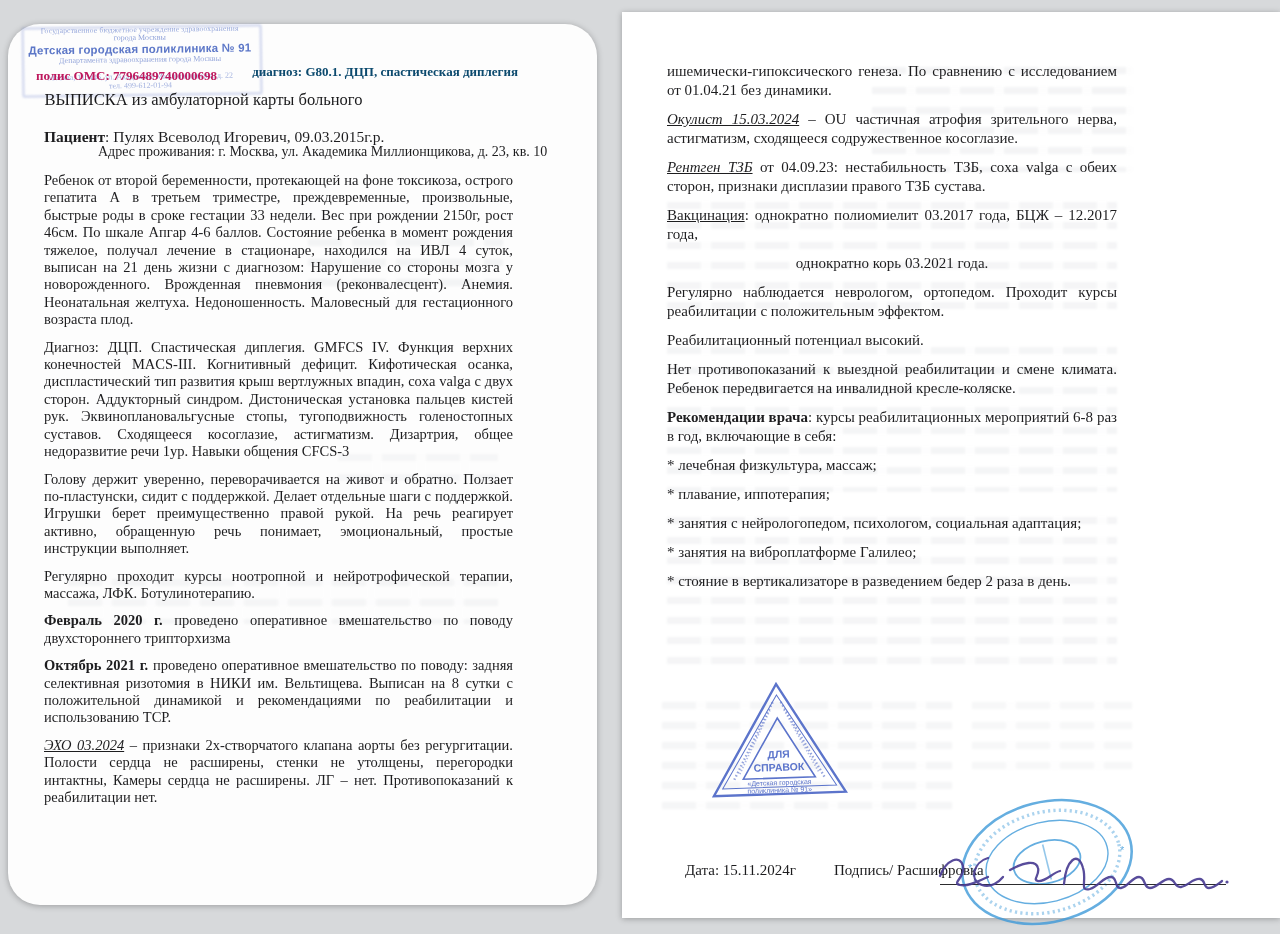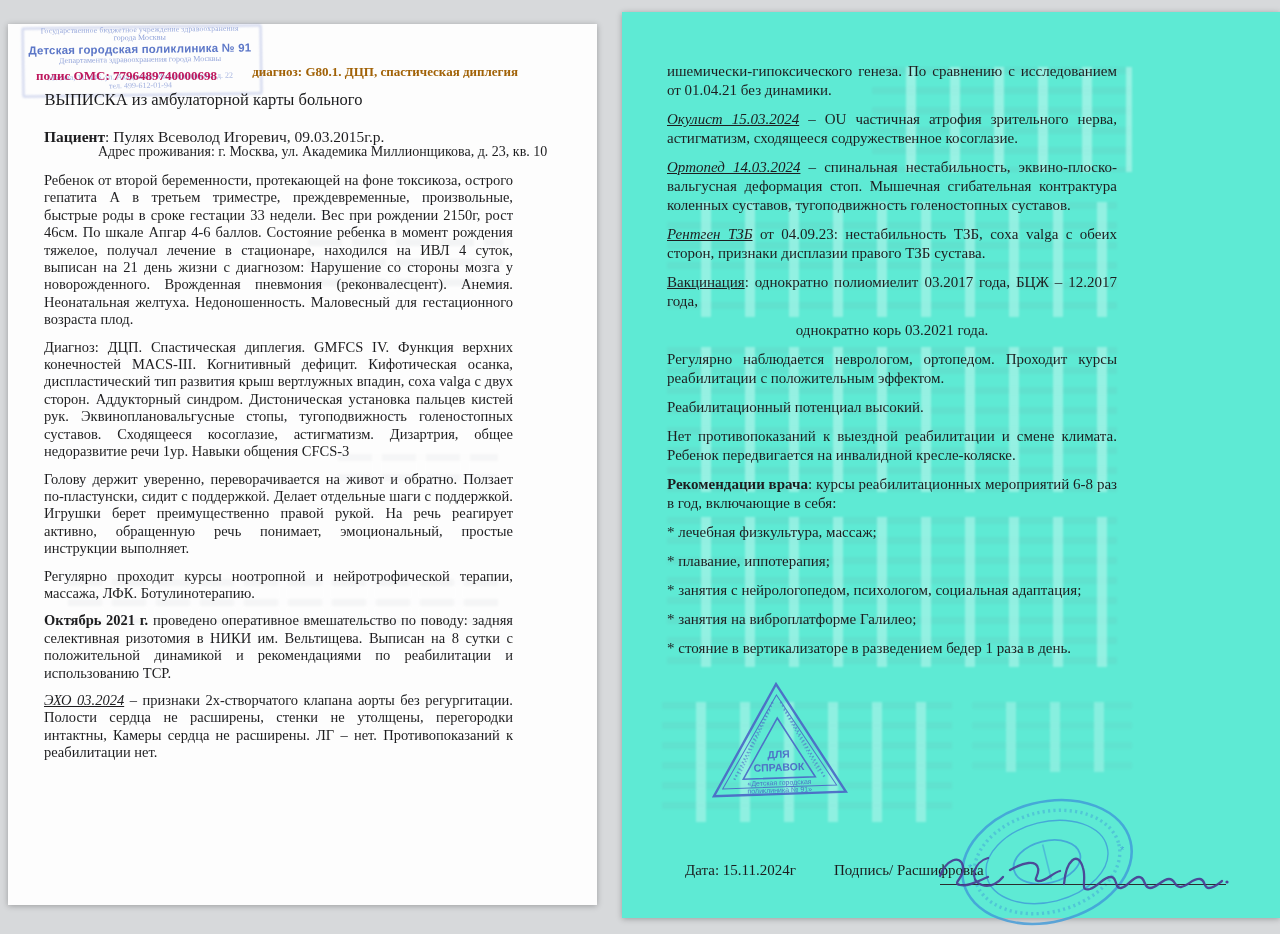--- a/index.html
+++ b/index.html
@@ -3,22 +3,22 @@
 <meta charset="utf-8">
 <style>
   html,body{margin:0;padding:0;}
   body{
     width:1280px;height:934px;position:relative;overflow:hidden;
     background:#d7d9db;
     font-family:"Liberation Serif","DejaVu Serif",serif;
     color:#1d1d1f;
   }
   .page{position:absolute;background:#fdfdfd;box-shadow:0 1px 6px rgba(0,0,0,.28);}
-  #pageL{left:8px;top:24px;width:589px;height:881px;}
-  #pageR{left:622px;top:12px;width:658px;height:906px;background:#5eead4;}
+  #pageL{left:8px;top:24px;width:589px;height:881px;border-radius:32px;}
+  #pageR{left:622px;top:12px;width:658px;height:906px;background:#ffffff;}
 
   
   .clinic-stamp{
     position:absolute;top:2px;left:10px;width:244px;text-align:center;
     color:#5470c5;transform:rotate(-0.8deg);line-height:1.1;
   }
   .stamp-frame{
     position:absolute;top:0;left:4px;width:236px;height:66px;
     border:2px solid rgba(88,112,200,.30);filter:blur(1px);border-radius:2px;
   }
@@ -26,21 +26,21 @@
   .cs2{font-size:8px;opacity:.66;}
   .cs-name{font-size:11.5px;font-weight:bold;opacity:.95;letter-spacing:.2px;
            font-family:"Liberation Sans",sans-serif;}
   .cs-dept{font-size:8px;opacity:.62;}
   .cs-addr{font-size:8px;opacity:.55;margin-top:9px;}
   .cs-phone{font-size:8px;opacity:.55;}
   .policy-line{
     position:absolute;top:44px;left:28px;font-size:13px;font-weight:bold;color:#be185d;
   }
   .diag-header{
-    position:absolute;top:40px;right:79px;font-size:13px;font-weight:bold;color:#a16207;
+    position:absolute;top:40px;right:79px;font-size:13px;font-weight:bold;color:#0c4a6e;
   }
   .doc-title{
     position:absolute;top:66px;left:0;right:84px;text-align:center;
     transform:translateX(-57px);font-size:16.5px;color:#1a1a1c;
   }
   .patient-line{position:absolute;top:104px;left:36px;font-size:15.5px;}
   .patient-line b{font-weight:bold;}
   .addr-line{position:absolute;top:120px;left:90px;font-size:14px;}
 
   
@@ -94,50 +94,50 @@
   <div class="doc-title">ВЫПИСКА из амбулаторной карты больного</div>
 
   <div class="patient-line"><b>Пациент</b><span>: Пулях Всеволод Игоревич, 09.03.2015г.р.</span></div>
   <div class="addr-line">Адрес проживания: г. Москва, ул. Академика Миллионщикова, д. 23, кв. 10</div>
 
   <div class="pcol-l">
     <p>Ребенок от второй беременности, протекающей на фоне токсикоза, острого гепатита А в третьем триместре, преждевременные, произвольные, быстрые роды в сроке гестации 33 недели. Вес при рождении 2150г, рост 46см. По шкале Апгар 4-6 баллов. Состояние ребенка в момент рождения тяжелое, получал лечение в стационаре, находился на ИВЛ 4 суток, выписан на 21 день жизни с диагнозом: Нарушение со стороны мозга у новорожденного. Врожденная пневмония (реконвалесцент). Анемия. Неонатальная желтуха. Недоношенность. Маловесный для гестационного возраста плод.</p>
     <p>Диагноз: ДЦП. Спастическая диплегия. GMFCS IV. Функция верхних конечностей MACS-III. Когнитивный дефицит. Кифотическая осанка, диспластический тип развития крыш вертлужных впадин, coxa valga с двух сторон. Аддукторный синдром. Дистоническая установка пальцев кистей рук. Эквиноплановальгусные стопы, тугоподвижность голеностопных суставов. Сходящееся косоглазие, астигматизм. Дизартрия, общее недоразвитие речи 1ур. Навыки общения CFCS-3</p>
     <p>Голову держит уверенно, переворачивается на живот и обратно. Ползает по-пластунски, сидит с поддержкой. Делает отдельные шаги с поддержкой. Игрушки берет преимущественно правой рукой. На речь реагирует активно, обращенную речь понимает, эмоциональный, простые инструкции выполняет.</p>
     <p>Регулярно проходит курсы ноотропной и нейротрофической терапии, массажа, ЛФК. Ботулинотерапию.</p>
+    <p><span class="lead-bold">Февраль 2020 г.</span><span> проведено оперативное вмешательство по поводу двухстороннего трипторхизма</span></p>
     <p><span class="lead-bold">Октябрь 2021 г.</span><span> проведено оперативное вмешательство по поводу: задняя селективная ризотомия в НИКИ им. Вельтищева. Выписан на 8 сутки с положительной динамикой и рекомендациями по реабилитации и использованию ТСР.</span></p>
     <p><span class="lead-iu">ЭХО 03.2024</span><span> – признаки 2х-створчатого клапана аорты без регургитации. Полости сердца не расширены, стенки не утолщены, перегородки интактны, Камеры сердца не расширены. ЛГ – нет. Противопоказаний к реабилитации нет.</span></p>
   </div>
 </div>
 
 <div class="page" id="pageR">
 
   <div class="ghost" style="left:250px;top:55px;width:260px;height:105px;opacity:.42;"></div>
   <div class="ghost" style="left:45px;top:190px;width:450px;height:115px;opacity:.38;"></div>
   <div class="ghost" style="left:45px;top:335px;width:450px;height:145px;opacity:.4;"></div>
   <div class="ghost" style="left:45px;top:505px;width:450px;height:150px;opacity:.38;"></div>
   <div class="ghost" style="left:40px;top:690px;width:290px;height:120px;opacity:.36;"></div>
   <div class="ghost" style="left:350px;top:690px;width:160px;height:70px;opacity:.3;"></div>
 
   <div class="pcol-r">
     <p>ишемически-гипоксического генеза. По сравнению с исследованием от 01.04.21 без динамики.</p>
     <p><span class="lead-iu">Окулист 15.03.2024</span><span> – OU частичная атрофия зрительного нерва, астигматизм, сходящееся содружественное косоглазие.</span></p>
-    <p><span class="lead-iu">Ортопед 14.03.2024</span><span> – спинальная нестабильность, эквино-плоско-вальгусная деформация стоп. Мышечная сгибательная контрактура коленных суставов, тугоподвижность голеностопных суставов.</span></p>
     <p><span class="lead-iu">Рентген ТЗБ</span><span> от 04.09.23: нестабильность ТЗБ, coxa valga с обеих сторон, признаки дисплазии правого ТЗБ сустава.</span></p>
     <p><span class="lead-u">Вакцинация</span><span>: однократно полиомиелит 03.2017 года, БЦЖ – 12.2017 года,</span></p>
     <p class="centered">однократно корь 03.2021 года.</p>
     <p>Регулярно наблюдается неврологом, ортопедом. Проходит курсы реабилитации с положительным эффектом.</p>
     <p>Реабилитационный потенциал высокий.</p>
     <p>Нет противопоказаний к выездной реабилитации и смене климата. Ребенок передвигается на инвалидной кресле-коляске.</p>
     <p><span class="lead-bold">Рекомендации врача</span><span>: курсы реабилитационных мероприятий 6-8 раз в год, включающие в себя:</span></p>
     <p class="bullet">* лечебная физкультура, массаж;</p>
     <p class="bullet">* плавание, иппотерапия;</p>
     <p class="bullet">* занятия с нейрологопедом, психологом, социальная адаптация;</p>
     <p class="bullet">* занятия на виброплатформе Галилео;</p>
-    <p class="bullet">* стояние в вертикализаторе в разведением бедер 1 раза в день.</p>
+    <p class="bullet">* стояние в вертикализаторе в разведением бедер 2 раза в день.</p>
   </div>
 
   <svg class="tri-stamp" viewBox="0 0 140 120">
     <g fill="none" stroke="#4b66c6">
       <path d="M70,4 L136,114 L4,114 Z" stroke-width="2.4"></path>
       <path d="M70,15 L127,107 L13,107 Z" stroke-width="1"></path>
       <path d="M70,38 L106,98 L34,98 Z" stroke-width="1.6"></path>
       <path d="M66,22 L24,100" stroke-width="2.4" stroke-dasharray="1.5,2.2" opacity=".65"></path>
       <path d="M74,22 L116,100" stroke-width="2.4" stroke-dasharray="1.5,2.2" opacity=".65"></path>
       <path d="M63,30 L30,94" stroke-width="1.8" stroke-dasharray="1.3,2" opacity=".5"></path>

